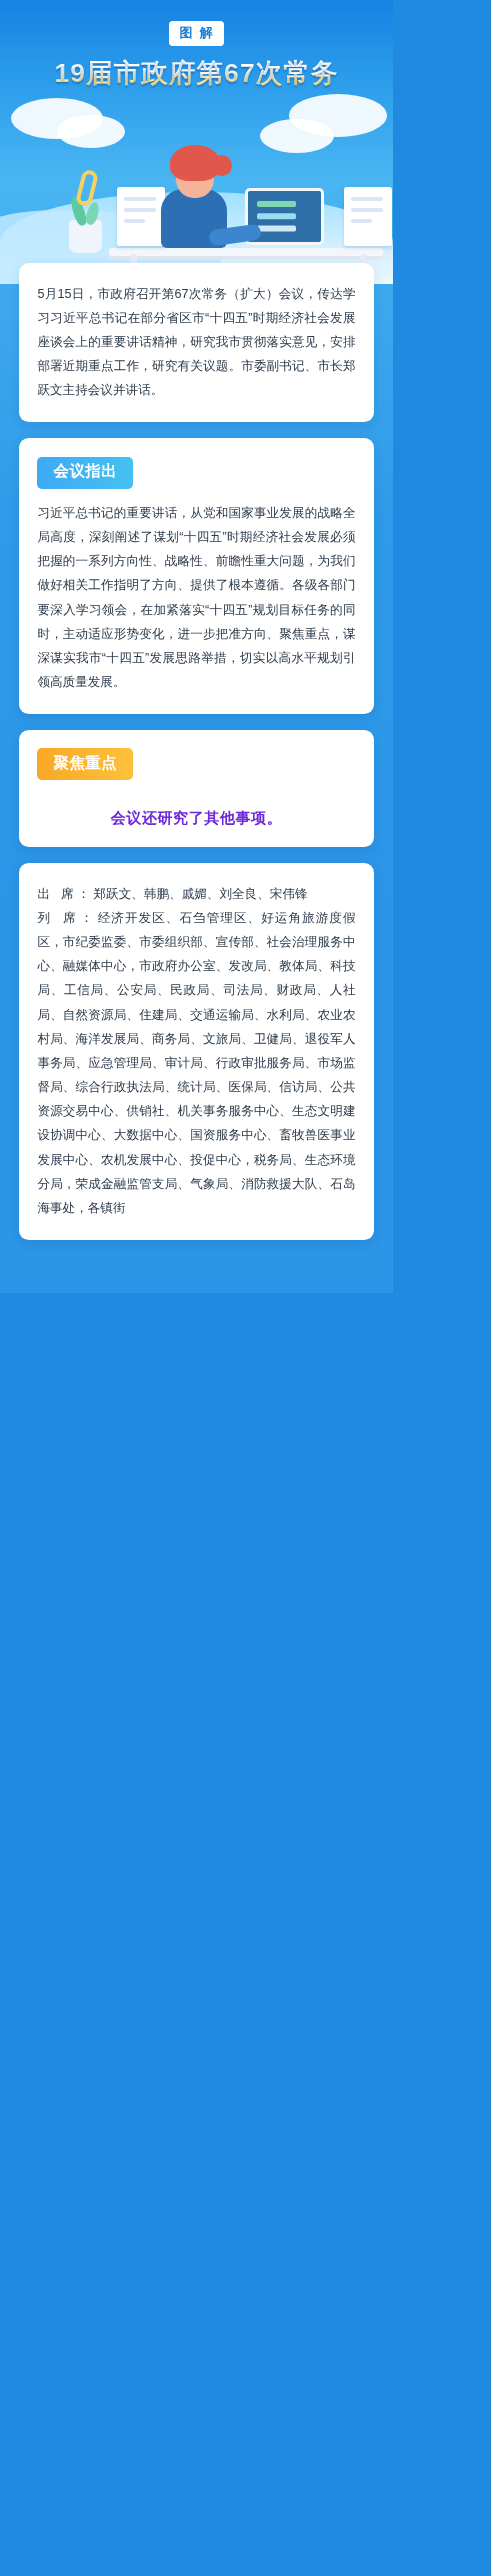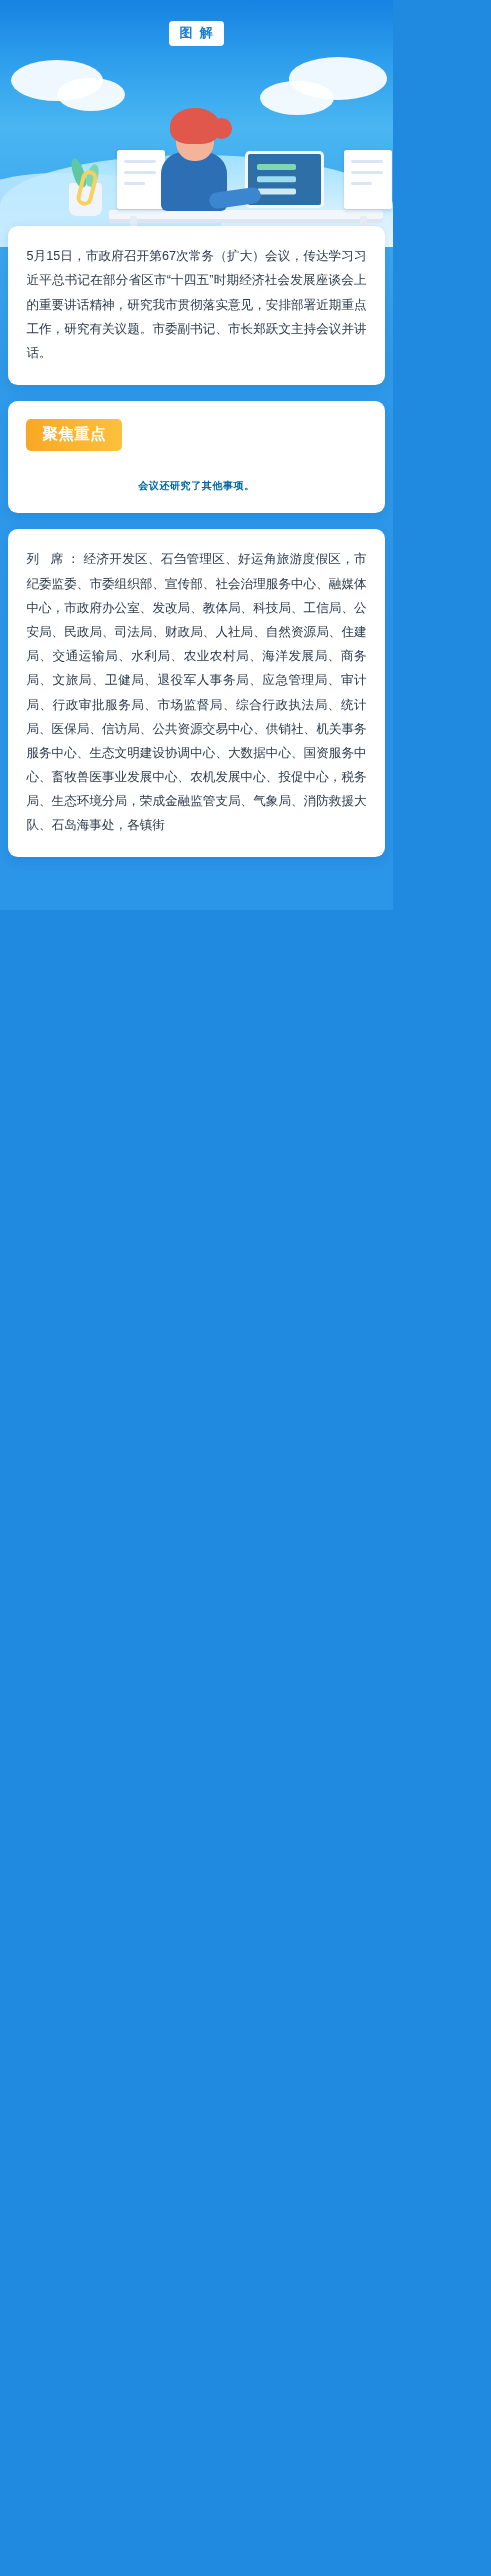--- a/index.html
+++ b/index.html
@@ -179,21 +179,21 @@
   .clip {
     position: absolute;
     left: 79px; top: 170px;
     width: 16px; height: 36px;
     border: 4.3px solid #f7d060;
     border-radius: 8.6px;
     transform: rotate(14deg);
     z-index: 5;
   }
   
-  .cards { position: relative; padding: 0 8px; margin-top: -21px; }
+  .cards { position: relative; padding: 0 19px; margin-top: -21px; }
   .card {
     background: #ffffff;
     border-radius: 9.8px;
     padding: 18.4px 18.4px 19.7px 18.4px;
     margin-bottom: 16px;
     box-shadow: 0 3.7px 11px rgba(8,60,120,.12);
   }
   .para {
     font-size: 12.6px;
     line-height: 1.92;
@@ -211,23 +211,23 @@
     padding: 4.9px 16px 6.1px 16px;
     margin-bottom: 12.3px;
     letter-spacing: 0.6px;
   }
   .section-head.orange {
     background: linear-gradient(90deg, #f9a825 0%, #fcc13c 100%);
   }
   .emph {
     margin-top: 16px;
     text-align: center;
-    font-size: 10px;
+    font-size: 15px;
     font-weight: bold;
-    color: #0369a1;
+    color: #6d28d9;
     letter-spacing: 0.6px;
   }
   .attend-line {
     font-size: 12.6px;
     line-height: 1.92;
     color: #2b3a4a;
     text-align: justify;
     text-justify: inter-ideograph;
   }
   .attend-label { letter-spacing: 3.7px; }
@@ -240,20 +240,21 @@
   }
 </style>
 </head>
 <body>
 
 <div class="page">
 
   <div class="header">
     <div class="tag">图 解</div>
     <div class="title-block">
+      <div class="title-line">19届市政府第67次常务</div>
     </div>
   </div>
 
   <div class="illustration">
     <div class="cloud" style="left:11px; top:3.7px; width:92px; height:41px;"></div>
     <div class="cloud" style="left:57px; top:21px; width:68px; height:33px;"></div>
     <div class="cloud" style="right:6.1px; top:0px; width:98px; height:43px;"></div>
     <div class="cloud" style="right:59px; top:24.6px; width:74px; height:34px;"></div>
 
     <div class="hill"></div>
@@ -288,27 +289,34 @@
   </div>
 
   <div class="clip"></div>
 
   <div class="cards">
 
     <div class="card">
       <div class="para">5月15日，市政府召开第67次常务（扩大）会议，传达学习习近平总书记在部分省区市“十四五”时期经济社会发展座谈会上的重要讲话精神，研究我市贯彻落实意见，安排部署近期重点工作，研究有关议题。市委副书记、市长郑跃文主持会议并讲话。</div>
     </div>
 
+    <div class="card">
+      <div class="section-head">会议指出</div>
+      <div class="para">习近平总书记的重要讲话，从党和国家事业发展的战略全局高度，深刻阐述了谋划“十四五”时期经济社会发展必须把握的一系列方向性、战略性、前瞻性重大问题，为我们做好相关工作指明了方向、提供了根本遵循。各级各部门要深入学习领会，在加紧落实“十四五”规划目标任务的同时，主动适应形势变化，进一步把准方向、聚焦重点，谋深谋实我市“十四五”发展思路举措，切实以高水平规划引领高质量发展。</div>
+    </div>
 
     <div class="card">
       <div class="section-head orange">聚焦重点</div>
       <div class="emph">会议还研究了其他事项。</div>
     </div>
 
     <div class="card">
+      <div class="attend-line">
+        <span class="attend-label">出 席：</span><span>郑跃文、韩鹏、戚媚、刘全良、宋伟锋</span>
+      </div>
       <div class="roster">
         <span class="attend-label">列 席：</span><span>经济开发区、石刍管理区、好运角旅游度假区，市纪委监委、市委组织部、宣传部、社会治理服务中心、融媒体中心，市政府办公室、发改局、教体局、科技局、工信局、公安局、民政局、司法局、财政局、人社局、自然资源局、住建局、交通运输局、水利局、农业农村局、海洋发展局、商务局、文旅局、卫健局、退役军人事务局、应急管理局、审计局、行政审批服务局、市场监督局、综合行政执法局、统计局、医保局、信访局、公共资源交易中心、供销社、机关事务服务中心、生态文明建设协调中心、大数据中心、国资服务中心、畜牧兽医事业发展中心、农机发展中心、投促中心，税务局、生态环境分局，荣成金融监管支局、气象局、消防救援大队、石岛海事处，各镇街</span>
       </div>
     </div>
 
   </div>
 </div>
 
 
 </body></html>

